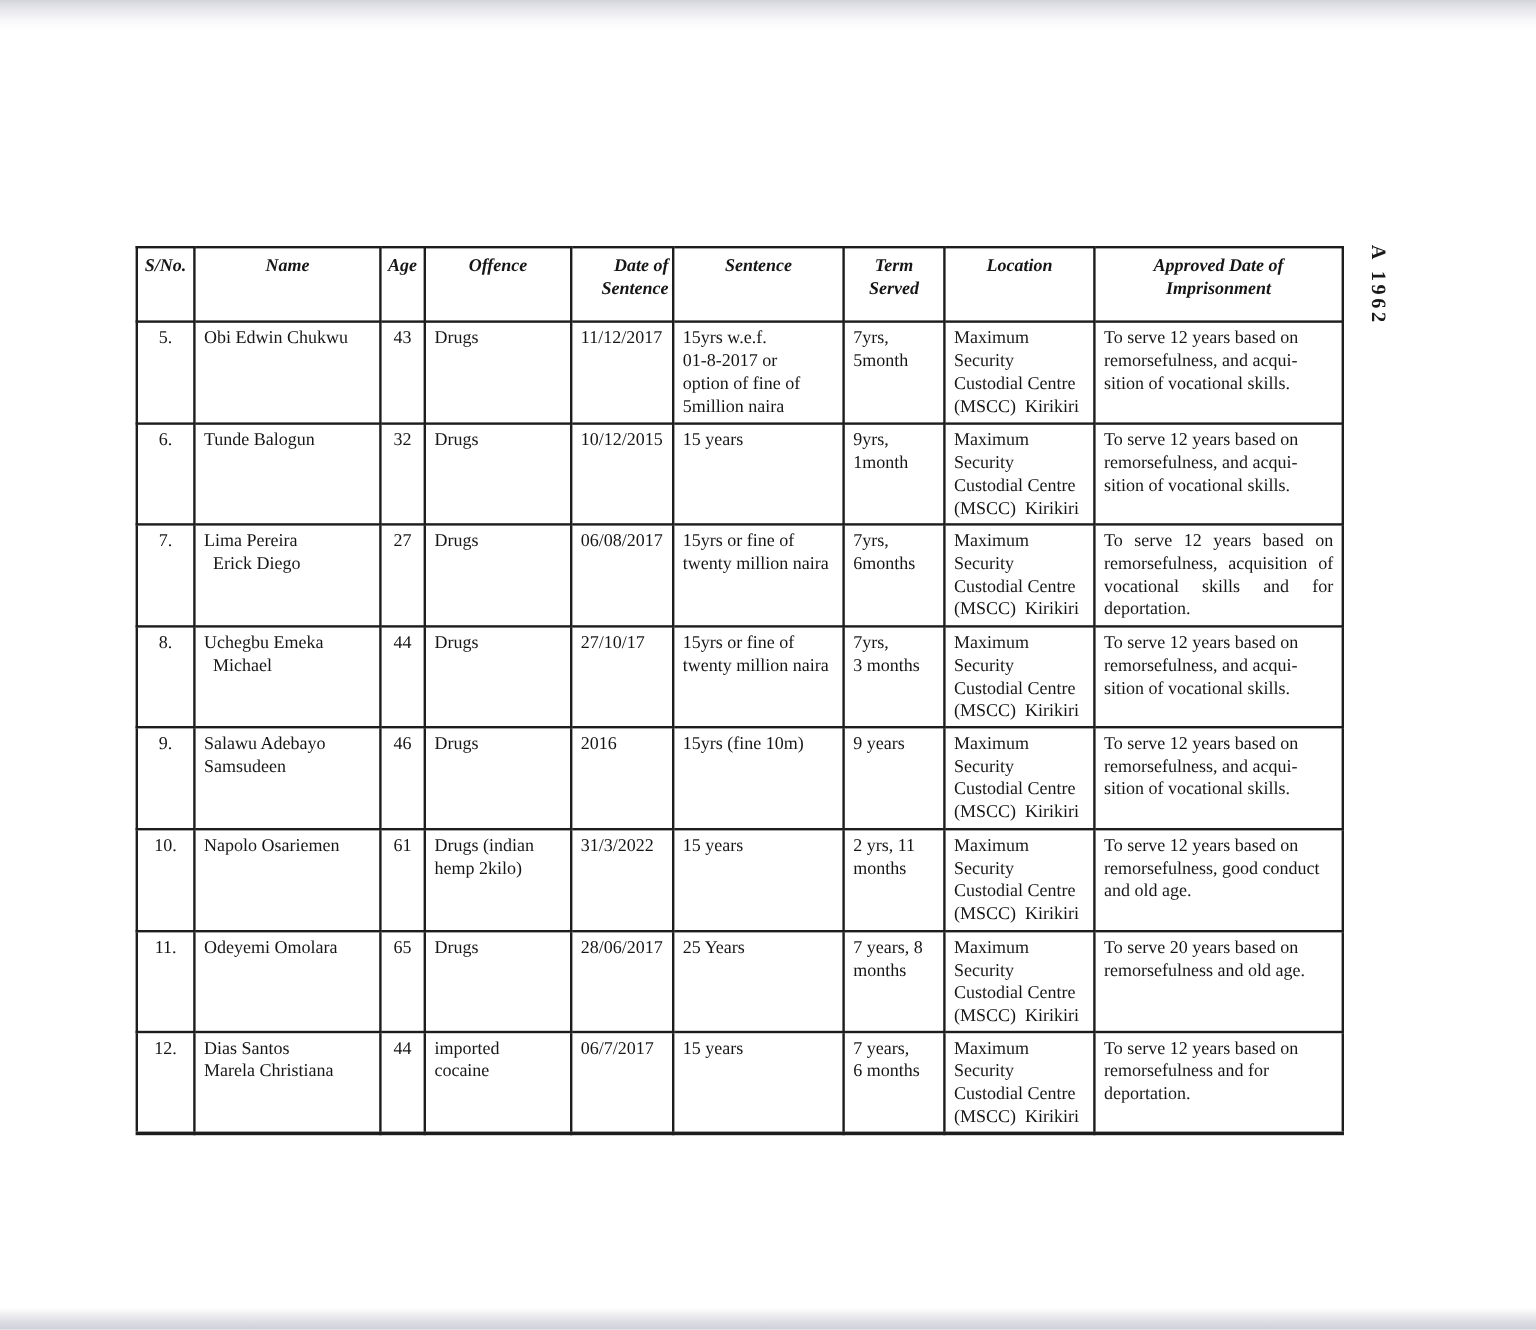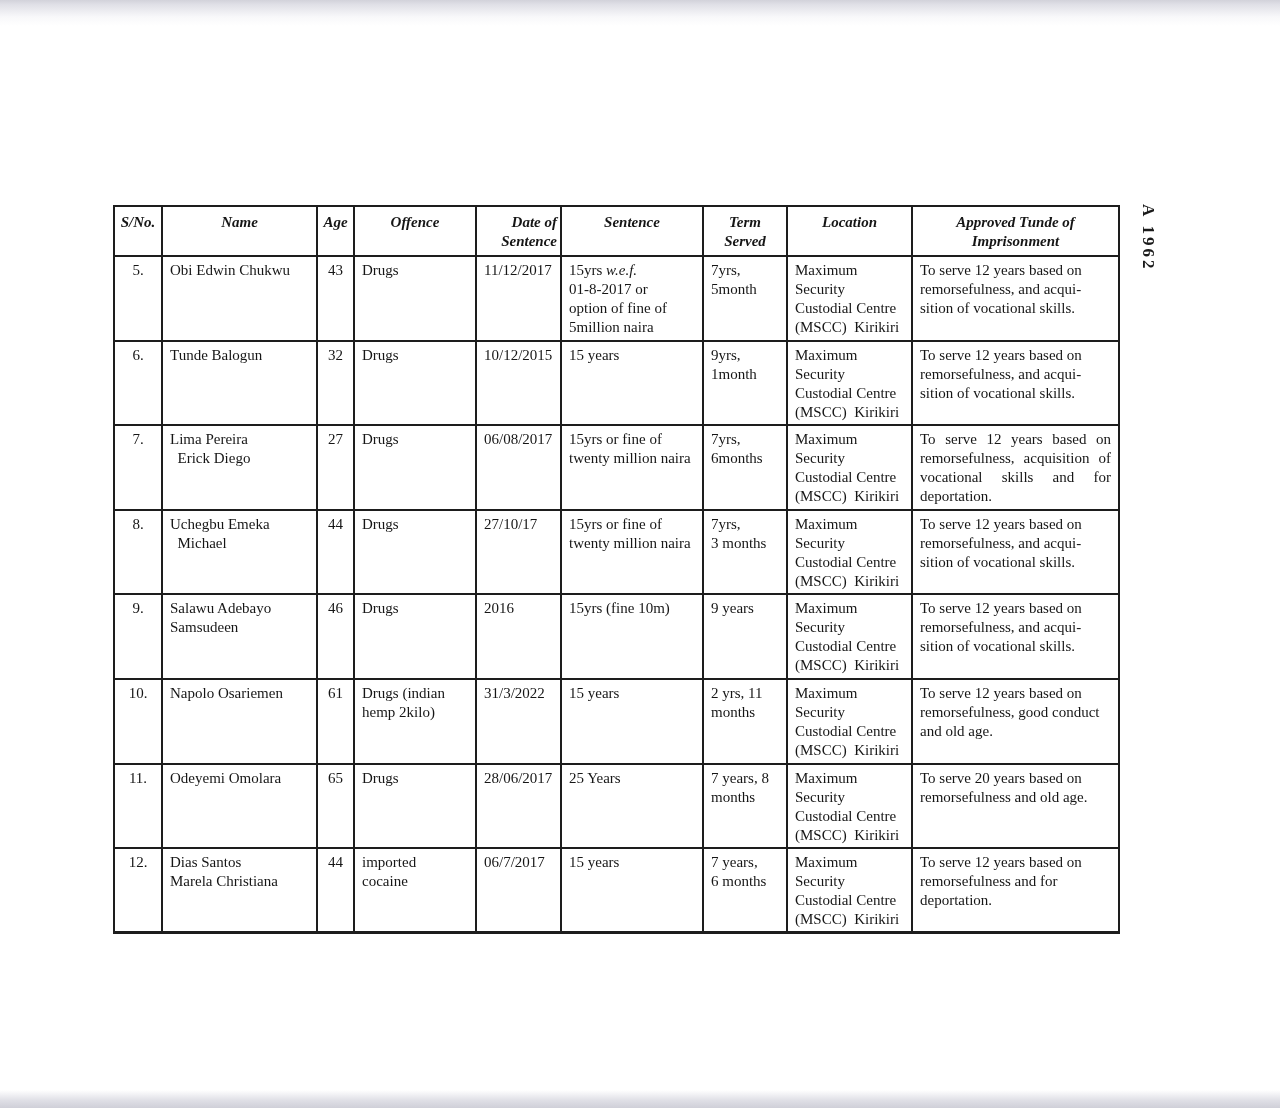--- a/index.html
+++ b/index.html
@@ -32,21 +32,21 @@
     width: 1005px;
     border-collapse: collapse;
     table-layout: fixed;
     border: 2px solid #1d1d1d;
     border-bottom-width: 3px;
   }
   .doc-table th, .doc-table td {
     border: 2px solid #1d1d1d;
     box-sizing: border-box;
   }
-  thead tr { height: 50px; }
+  thead tr { height: 62px; }
   tbody tr { height: 84.6px; }
   .doc-table th {
     font-style: italic;
     font-weight: bold;
     font-size: 15px;
     line-height: 19px;
     text-align: center;
     vertical-align: top;
     padding: 6px 2px 2px;
     white-space: pre;
@@ -56,21 +56,21 @@
   .doc-table td {
     font-size: 15px;
     line-height: 19px;
     vertical-align: top;
     text-align: left;
     padding: 4px 4px 2px 7px;
     white-space: pre;
     overflow: hidden;
   }
   td.c-sno, td.c-age { text-align: center; padding-left: 1px; padding-right: 1px; }
-  .it { font-style: italic; }
+  .it { }
   td.just { padding-right: 7px; }
   .jline { text-align: justify; text-align-last: justify; white-space: pre; }
   .jline:last-child { text-align-last: left; }
 </style>
 </head>
 <body>
 
 <div class="top-band"></div>
 <div class="bottom-band"></div>
 
@@ -93,21 +93,21 @@
       <th>S/No.</th>
       <th>Name</th>
       <th>Age</th>
       <th>Offence</th>
       <th class="h-date">Date of
 Sentence</th>
       <th>Sentence</th>
       <th>Term
 Served</th>
       <th>Location</th>
-      <th>Approved Tunde of
+      <th>Approved Date of
 Imprisonment</th>
     </tr>
   </thead>
   <tbody>
       <tr>
         <td class="c-sno">5.</td>
         <td class="c-name">Obi Edwin Chukwu</td>
         <td class="c-age">43</td>
         <td class="c-offence">Drugs</td>
         <td class="c-date">11/12/2017</td>

